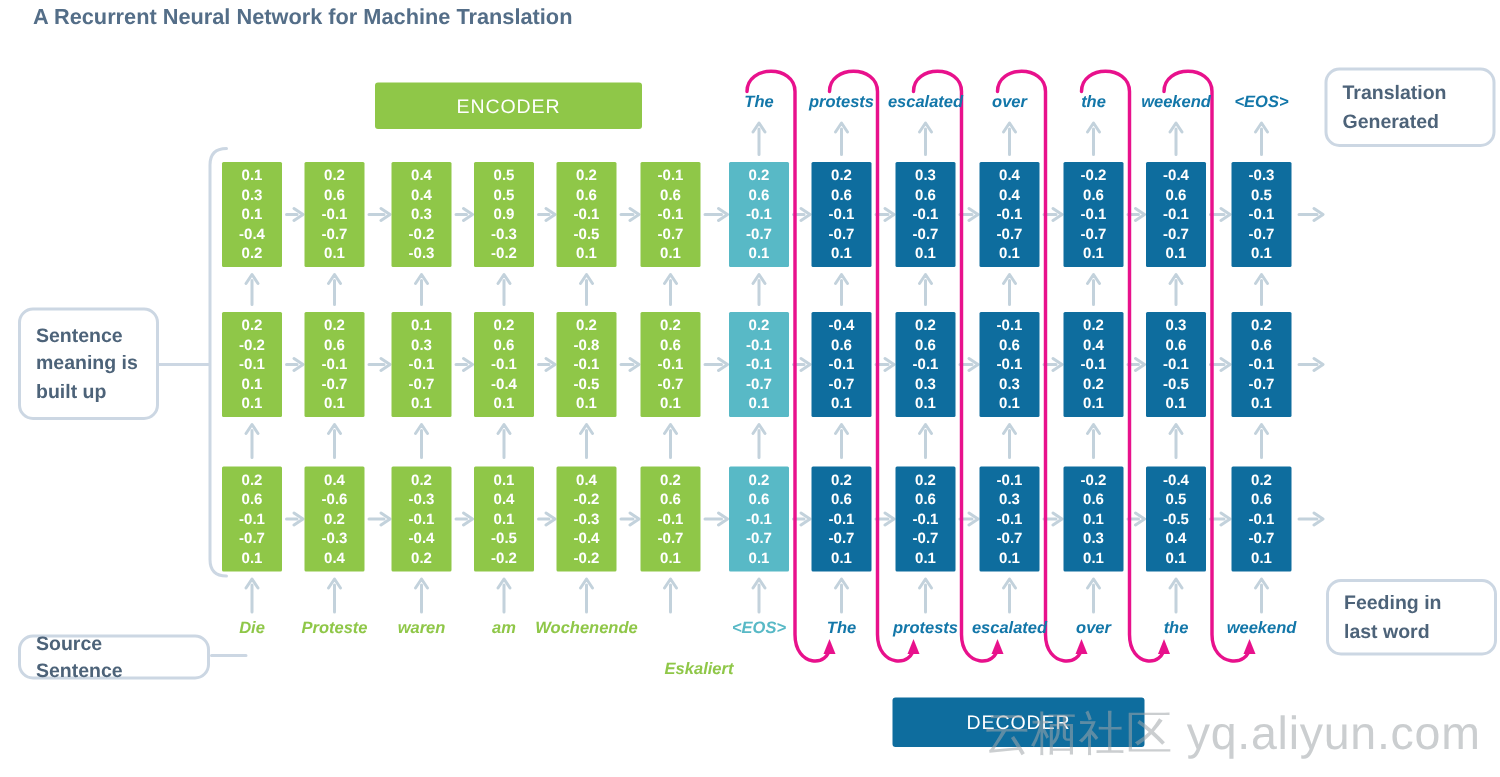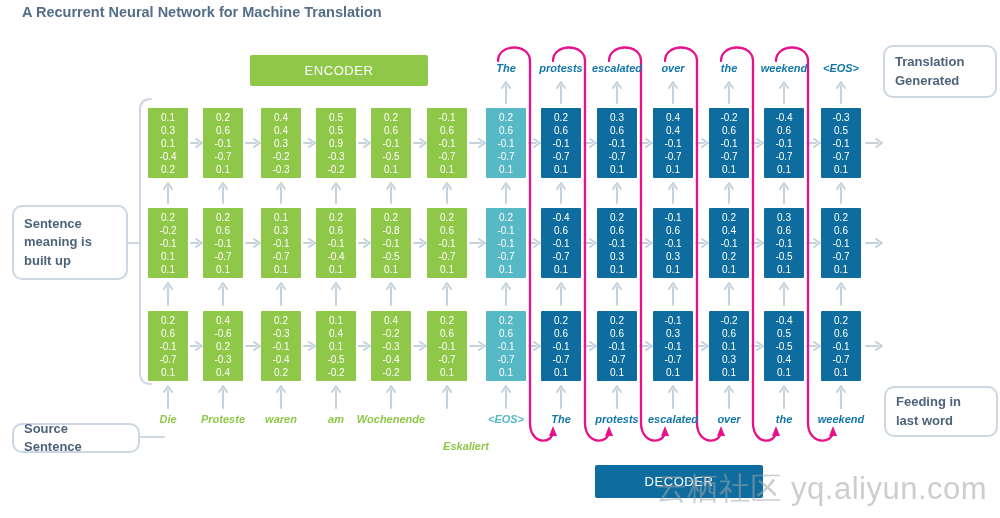--- a/index.html
+++ b/index.html
@@ -7,25 +7,25 @@
          font-family:"Liberation Sans",sans-serif;overflow:hidden;}
   #wires{position:absolute;left:0;top:0;}
   .title{position:absolute;left:8px;top:4px;font-size:14.5px;font-weight:bold;color:var(--title);margin-left:14px;}
   .block-label{position:absolute;display:flex;align-items:center;justify-content:center;
                color:#fff;font-weight:normal;font-size:13px;letter-spacing:.6px;border-radius:2px;}
   #encoder-label{left:250px;top:55px;width:178px;height:31px;background:var(--green);}
   #decoder-label{left:595px;top:465px;width:168px;height:33px;background:var(--blue);}
   .callout{position:absolute;border:2px solid var(--cborder);border-radius:10px;background:#fff;
            color:var(--ctext);font-weight:bold;font-size:13px;line-height:1.42;
            display:flex;align-items:center;padding:5px 10px;box-sizing:border-box;}
-  #callout-sentence-meaning{left:12px;top:205px;width:116px;height:75px;}
+  #callout-sentence-meaning{left:12px;top:205px;width:94px;height:75px;}
   #callout-source-sentence{left:12px;top:423px;width:128px;height:30px;justify-content:center;}
   #callout-translation-generated{left:883px;top:45px;width:114px;height:53px;}
   #callout-feeding-last-word{left:884px;top:386px;width:114px;height:51px;}
-  .vec-box{position:absolute;width:40px;height:70px;color:#fff;font-weight:normal;font-size:10px;
+  .vec-box{position:absolute;width:40px;height:70px;color:#fff;font-weight:bold;font-size:10px;
            line-height:13px;text-align:center;padding-top:3px;box-sizing:border-box;border-radius:1px;}
   .vec-box span{display:block;}
   .vec-box.encoder{background:var(--green);}
   .vec-box.bridge{background:var(--teal);}
   .vec-box.decoder{background:var(--blue);}
   .word{position:absolute;width:84px;text-align:center;font-weight:bold;font-size:11px;font-style:italic;}
   .w-green{color:var(--green);}
   .w-teal{color:var(--teal);}
   .w-blue{color:var(--wordblue);}
   .watermark{position:absolute;left:656px;top:468px;font-size:31px;white-space:nowrap;

